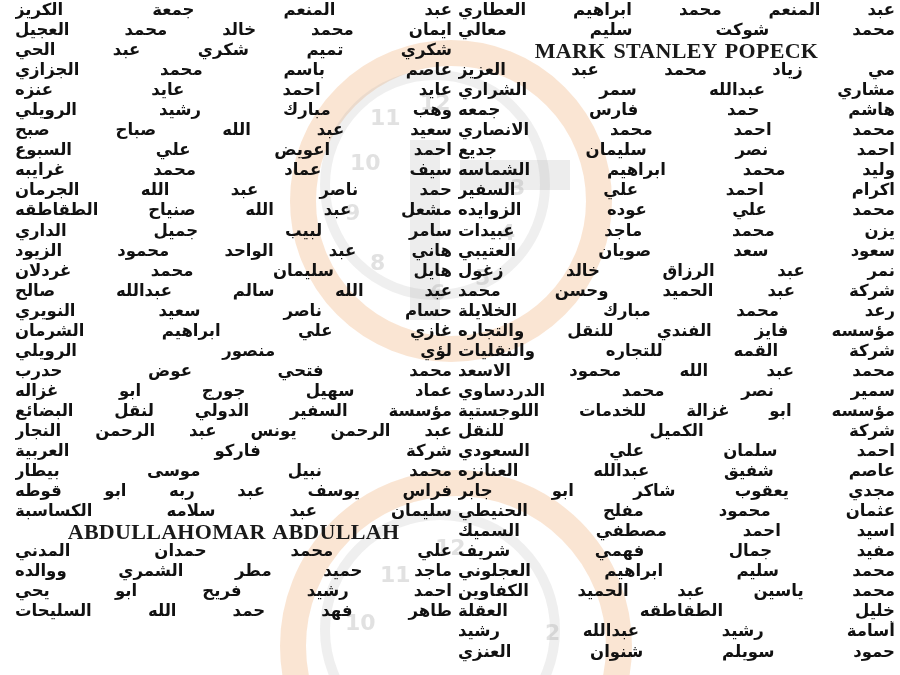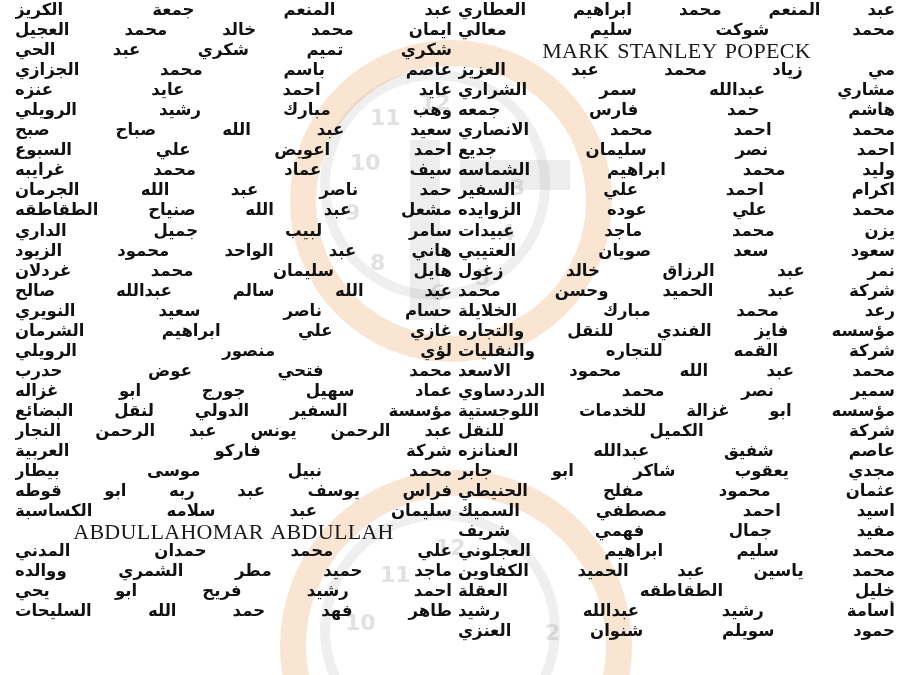--- a/index.html
+++ b/index.html
@@ -37,21 +37,21 @@
   .row {
     height: 20.05px; line-height: 20px;
     font-family: "DejaVu Sans", sans-serif;
     font-size: 16.5px; font-weight: bold; color: #111;
     text-align: justify; text-align-last: justify;
     white-space: nowrap; overflow: hidden;
     letter-spacing: 0.5px; word-spacing: 6px;
   }
   .row.latin {
     direction: ltr;
-    font-family: "Liberation Serif", serif; font-weight: normal;
+    font-family: "Liberation Serif", serif; font-weight: bold;
     font-size: 22px; letter-spacing: 0.3px; word-spacing: 2px;
     text-align: center; text-align-last: center; color: #1a1a1a;
     line-height: 21px;
   }
 </style>
 </head>
 <body>
 
 <div class="watermark" style="left:260px; top:40px; width:380px; height:320px;">
   <div class="wm-ring" style="left:30px; top:0px; width:270px; height:270px; border-color: rgba(240,168,110,0.30);"></div>
@@ -96,20 +96,21 @@
     <div class="row">سعود سعد صويان العتيبي</div>
     <div class="row">نمر عبد الرزاق خالد زغول</div>
     <div class="row">شركة عبد الحميد وحسن محمد</div>
     <div class="row">رعد محمد مبارك الخلايلة</div>
     <div class="row">مؤسسه فايز الفندي للنقل والتجاره</div>
     <div class="row">شركة القمه للتجاره والنقليات</div>
     <div class="row">محمد عبد الله محمود الاسعد</div>
     <div class="row">سمير نصر محمد الدردساوي</div>
     <div class="row">مؤسسه ابو غزالة للخدمات اللوجستية</div>
     <div class="row">شركة الكميل للنقل</div>
+    <div class="row">احمد سلمان علي السعودي</div>
     <div class="row">عاصم شفيق عبدالله العنانزه</div>
     <div class="row">مجدي يعقوب شاكر ابو جابر</div>
     <div class="row">عثمان محمود مفلح الحنيطي</div>
     <div class="row">اسيد احمد مصطفي السميك</div>
     <div class="row">مفيد جمال فهمي شريف</div>
     <div class="row">محمد سليم ابراهيم العجلوني</div>
     <div class="row">محمد ياسين عبد الحميد الكفاوين</div>
     <div class="row">خليل الطقاطقه العقلة</div>
     <div class="row">أسامة رشيد عبدالله رشيد</div>
     <div class="row">حمود سويلم شنوان العنزي</div>

